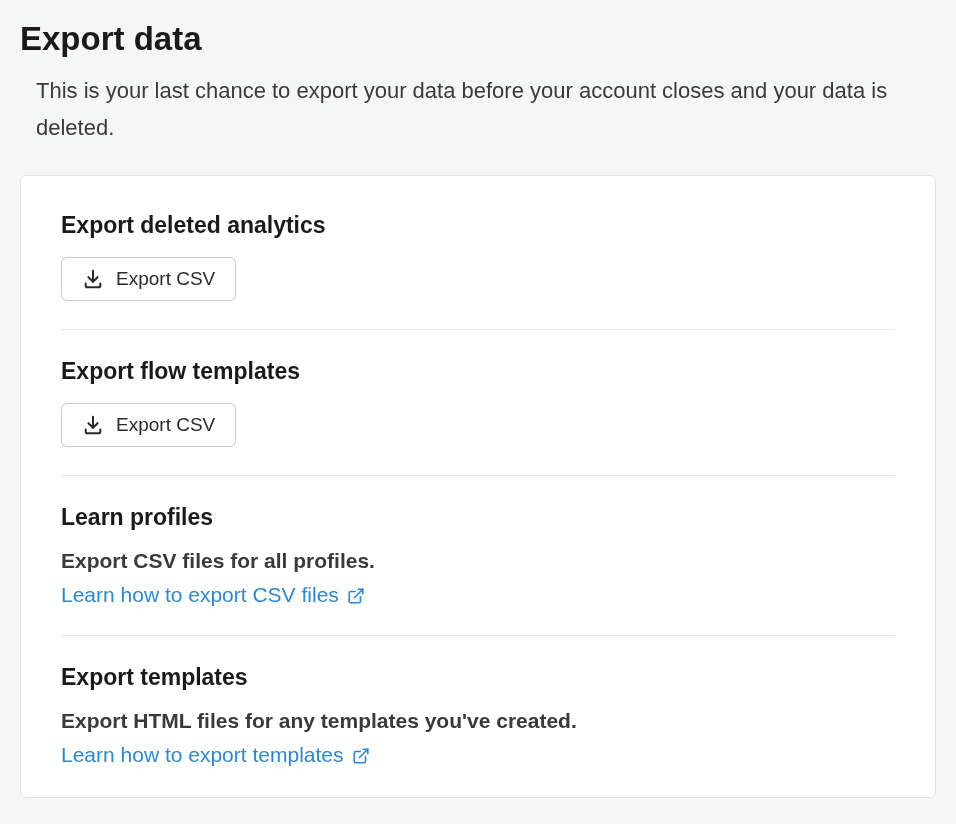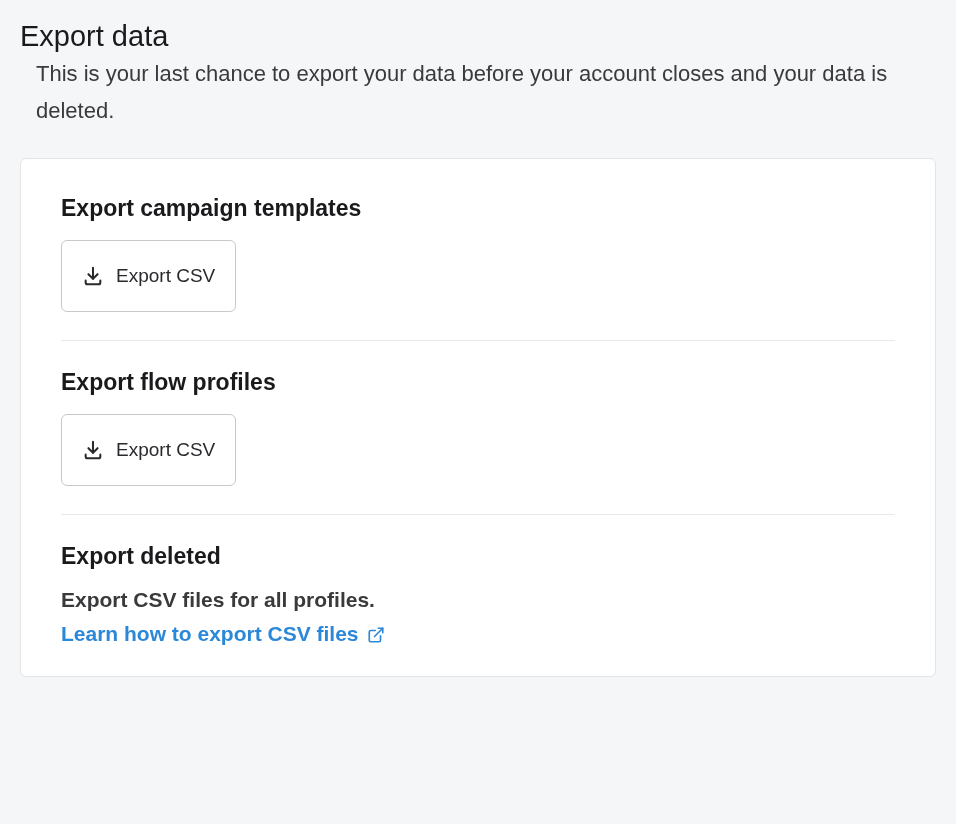--- a/index.html
+++ b/index.html
@@ -8,24 +8,24 @@
       box-sizing: border-box;
     }
     body {
       font-family: -apple-system, BlinkMacSystemFont, "Segoe UI", Helvetica, Arial, sans-serif;
       background-color: #f5f6f7;
       padding: 20px;
       color: #2a2a2e;
       width: 956px;
     }
     .page-title {
-      font-size: 29px;
-      font-weight: 400;
+      font-size: 33px;
+      font-weight: 700;
       color: #1a1a1d;
-      margin-bottom: 2px;
+      margin-bottom: 14px;
     }
     .page-subtitle {
       font-size: 22px;
       color: #3a3a3d;
       line-height: 1.7;
       margin-bottom: 28px;
       max-width: 890px;
       margin-left: 16px;
     }
     .card {
@@ -56,92 +56,105 @@
       margin-bottom: 10px;
       font-weight: bold;
     }
     .export-btn {
       display: inline-flex;
       align-items: flex-start;
       gap: 12px;
       background: #ffffff;
       border: 1px solid #c8c9cc;
       border-radius: 6px;
-      padding: 24px 20px;
+      padding: 10px 20px;
       font-size: 19px;
       color: #2a2a2e;
       cursor: pointer;
       font-family: inherit;
     }
     .download-icon {
       width: 22px;
       height: 22px;
       display: inline-block;
     }
     .link {
       display: inline-flex;
       align-items: center;
       gap: 8px;
       color: #2b88d8;
       font-size: 21px;
       text-decoration: none;
       cursor: pointer;
-      font-weight: bold;
     }
     .external-icon {
       width: 18px;
       height: 18px;
       display: inline-block;
     }
   </style>
 </head>
 <body>
 
 <h1 class="page-title">Export data</h1>
 <p class="page-subtitle">This is your last chance to export your data before your account closes and your data is deleted.</p>
 
 <div class="card">
 
   <div class="section">
-    <h2 class="section-title">Export campaign templates</h2>
+    <h2 class="section-title">Export deleted analytics</h2>
     <button class="export-btn">
       <span class="download-icon">
         <svg viewBox="0 0 24 24" fill="none" stroke="#2a2a2e" stroke-width="2.2" stroke-linecap="round" stroke-linejoin="round">
           <path d="M12 3v12"></path>
           <path d="M7 10l5 5 5-5"></path>
           <path d="M4 17v2a2 2 0 0 0 2 2h12a2 2 0 0 0 2-2v-2"></path>
         </svg>
       </span>
       <span>Export CSV</span>
     </button>
   </div>
 
   <div class="section">
-    <h2 class="section-title">Export flow profiles</h2>
+    <h2 class="section-title">Export flow templates</h2>
     <button class="export-btn">
       <span class="download-icon">
         <svg viewBox="0 0 24 24" fill="none" stroke="#2a2a2e" stroke-width="2.2" stroke-linecap="round" stroke-linejoin="round">
           <path d="M12 3v12"></path>
           <path d="M7 10l5 5 5-5"></path>
           <path d="M4 17v2a2 2 0 0 0 2 2h12a2 2 0 0 0 2-2v-2"></path>
         </svg>
       </span>
       <span>Export CSV</span>
     </button>
   </div>
 
   <div class="section">
-    <h2 class="section-title">Export deleted</h2>
+    <h2 class="section-title">Learn profiles</h2>
     <p class="section-desc">Export CSV files for all profiles.</p>
     <a class="link">
       <span>Learn how to export CSV files</span>
       <span class="external-icon">
         <svg viewBox="0 0 24 24" fill="none" stroke="#2b88d8" stroke-width="2.2" stroke-linecap="round" stroke-linejoin="round">
           <path d="M18 13v6a2 2 0 0 1-2 2H5a2 2 0 0 1-2-2V8a2 2 0 0 1 2-2h6"></path>
           <polyline points="15 3 21 3 21 9"></polyline>
           <line x1="10" y1="14" x2="21" y2="3"></line>
         </svg>
       </span>
     </a>
   </div>
 
+  <div class="section">
+    <h2 class="section-title">Export templates</h2>
+    <p class="section-desc">Export HTML files for any templates you've created.</p>
+    <a class="link">
+      <span>Learn how to export templates</span>
+      <span class="external-icon">
+        <svg viewBox="0 0 24 24" fill="none" stroke="#2b88d8" stroke-width="2.2" stroke-linecap="round" stroke-linejoin="round">
+          <path d="M18 13v6a2 2 0 0 1-2 2H5a2 2 0 0 1-2-2V8a2 2 0 0 1 2-2h6"></path>
+          <polyline points="15 3 21 3 21 9"></polyline>
+          <line x1="10" y1="14" x2="21" y2="3"></line>
+        </svg>
+      </span>
+    </a>
+  </div>
 
 </div>
 
 </body></html>

